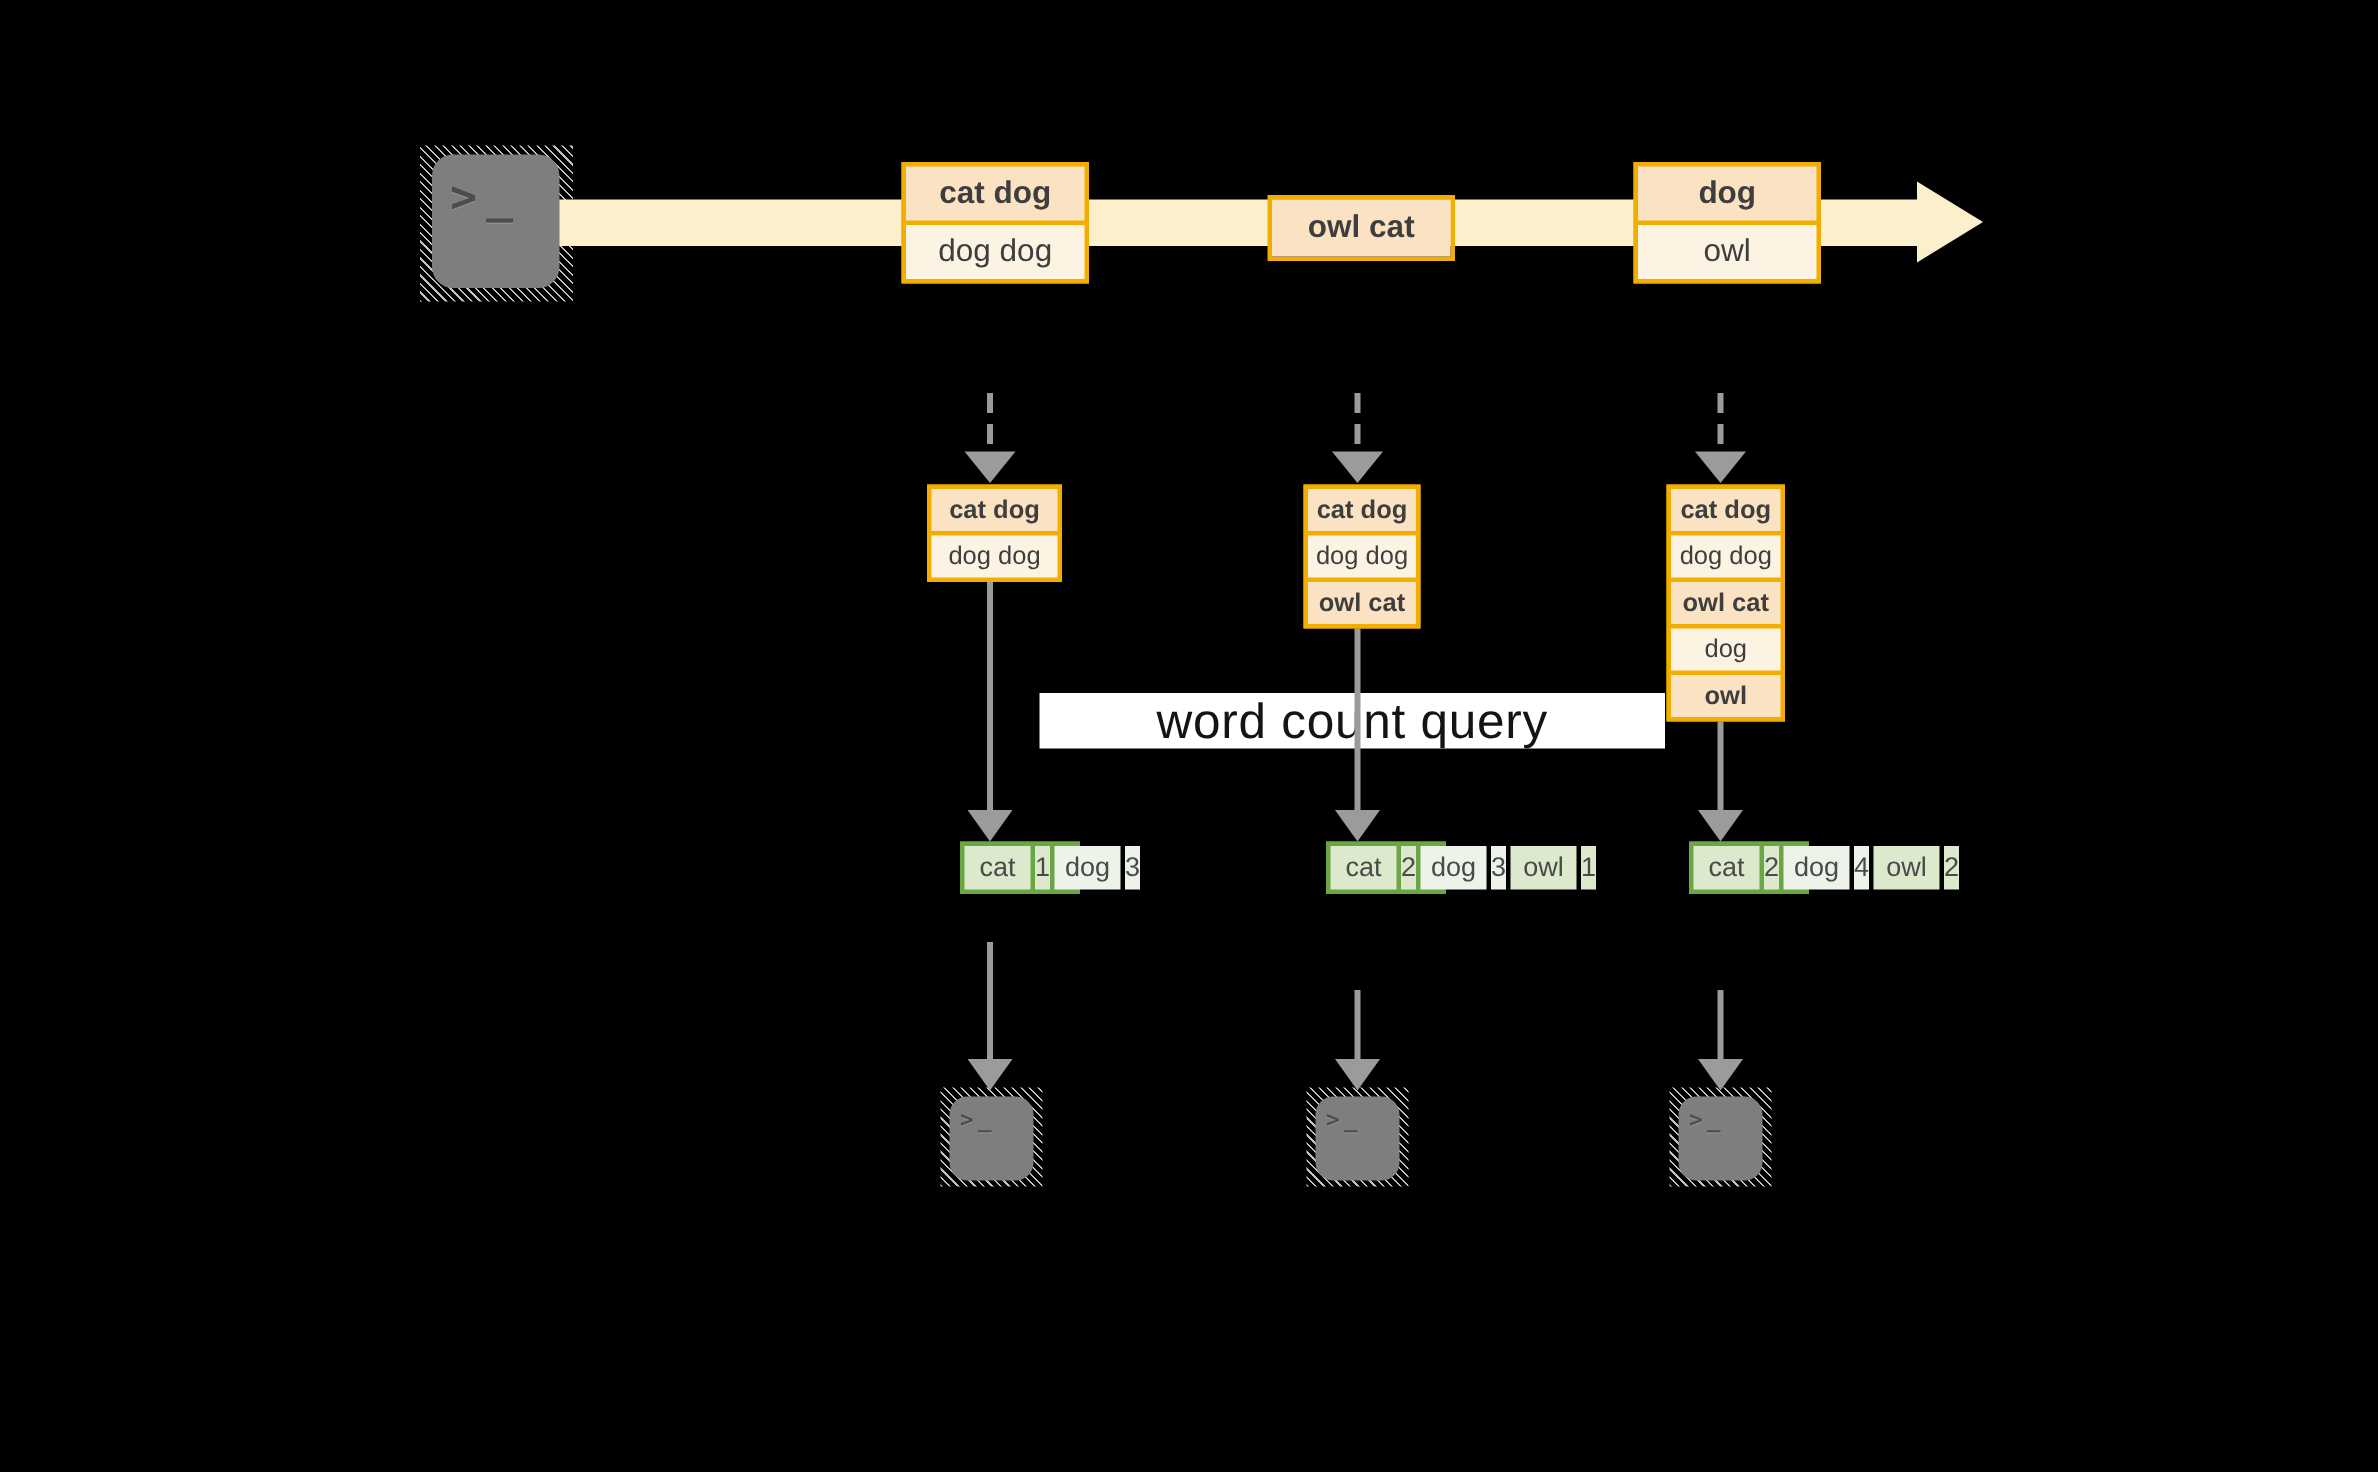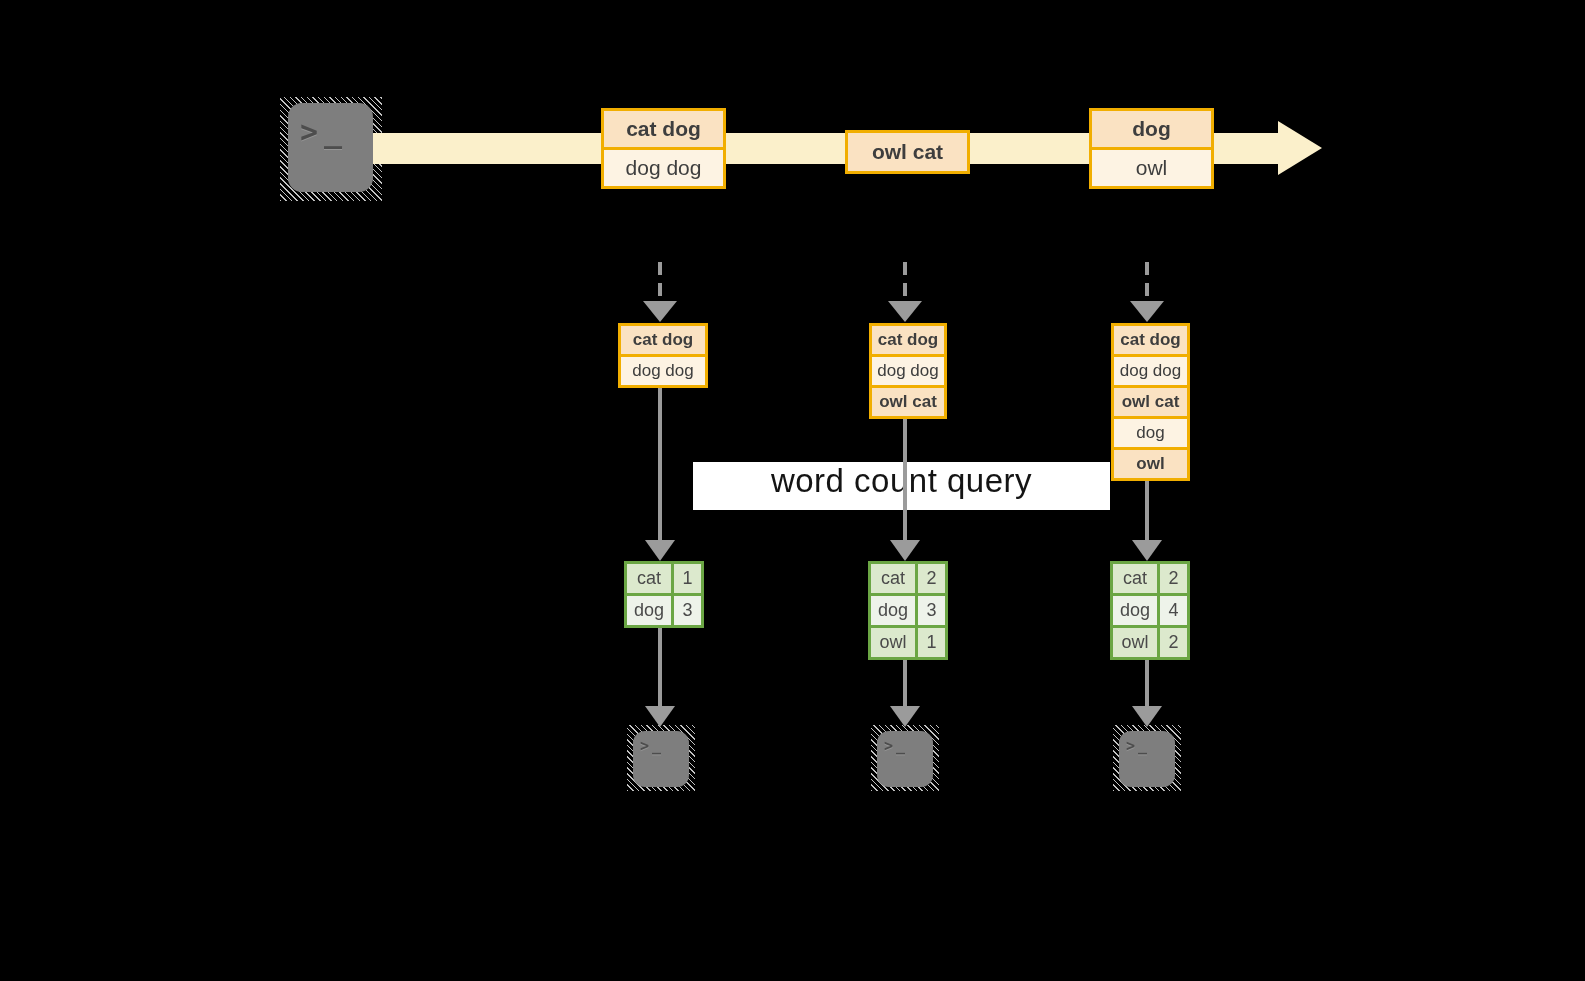--- a/index.html
+++ b/index.html
@@ -75,35 +75,35 @@
     border-top:21px solid var(--gray);
   }
   .ahd{
     position:absolute;width:0;height:0;z-index:4;
     border-left:17px solid transparent;border-right:17px solid transparent;
     border-top:21px solid var(--gray);
   }
   
   .gtable{
     position:absolute;z-index:5;border:3px solid var(--green);
-    background:var(--green);display:flex;flex-direction:column;gap:3px;
+    background:var(--green);display:flex;flex-direction:row;gap:3px;margin-left:16px;
   }
   .grow{display:flex;gap:3px;height:29px;}
   .gcell{
     display:flex;align-items:center;justify-content:center;
     font-size:18px;color:#4A4A4A;
   }
   .gcell.word{width:44px;}
   .gcell.num{flex:1;}
   .grow:nth-child(odd) .gcell{background:var(--gcellA);}
   .grow:nth-child(even) .gcell{background:var(--gcellB);}
   
   .qbox{
-    position:absolute;left:693px;top:462px;width:417px;height:48px;z-index:2;
-    background:#FFFFFF;display:flex;align-items:flex-start;justify-content:center;
+    position:absolute;left:693px;top:462px;width:417px;height:37px;z-index:2;
+    background:#FFFFFF;display:flex;align-items:center;justify-content:center;
   }
   .qbox span{
     font-size:33px;font-weight:300;color:#141414;letter-spacing:0.5px;
     font-family:"Liberation Sans",sans-serif;
   }
 </style>
 </head>
 <body>
 
 <div class="canvas">

